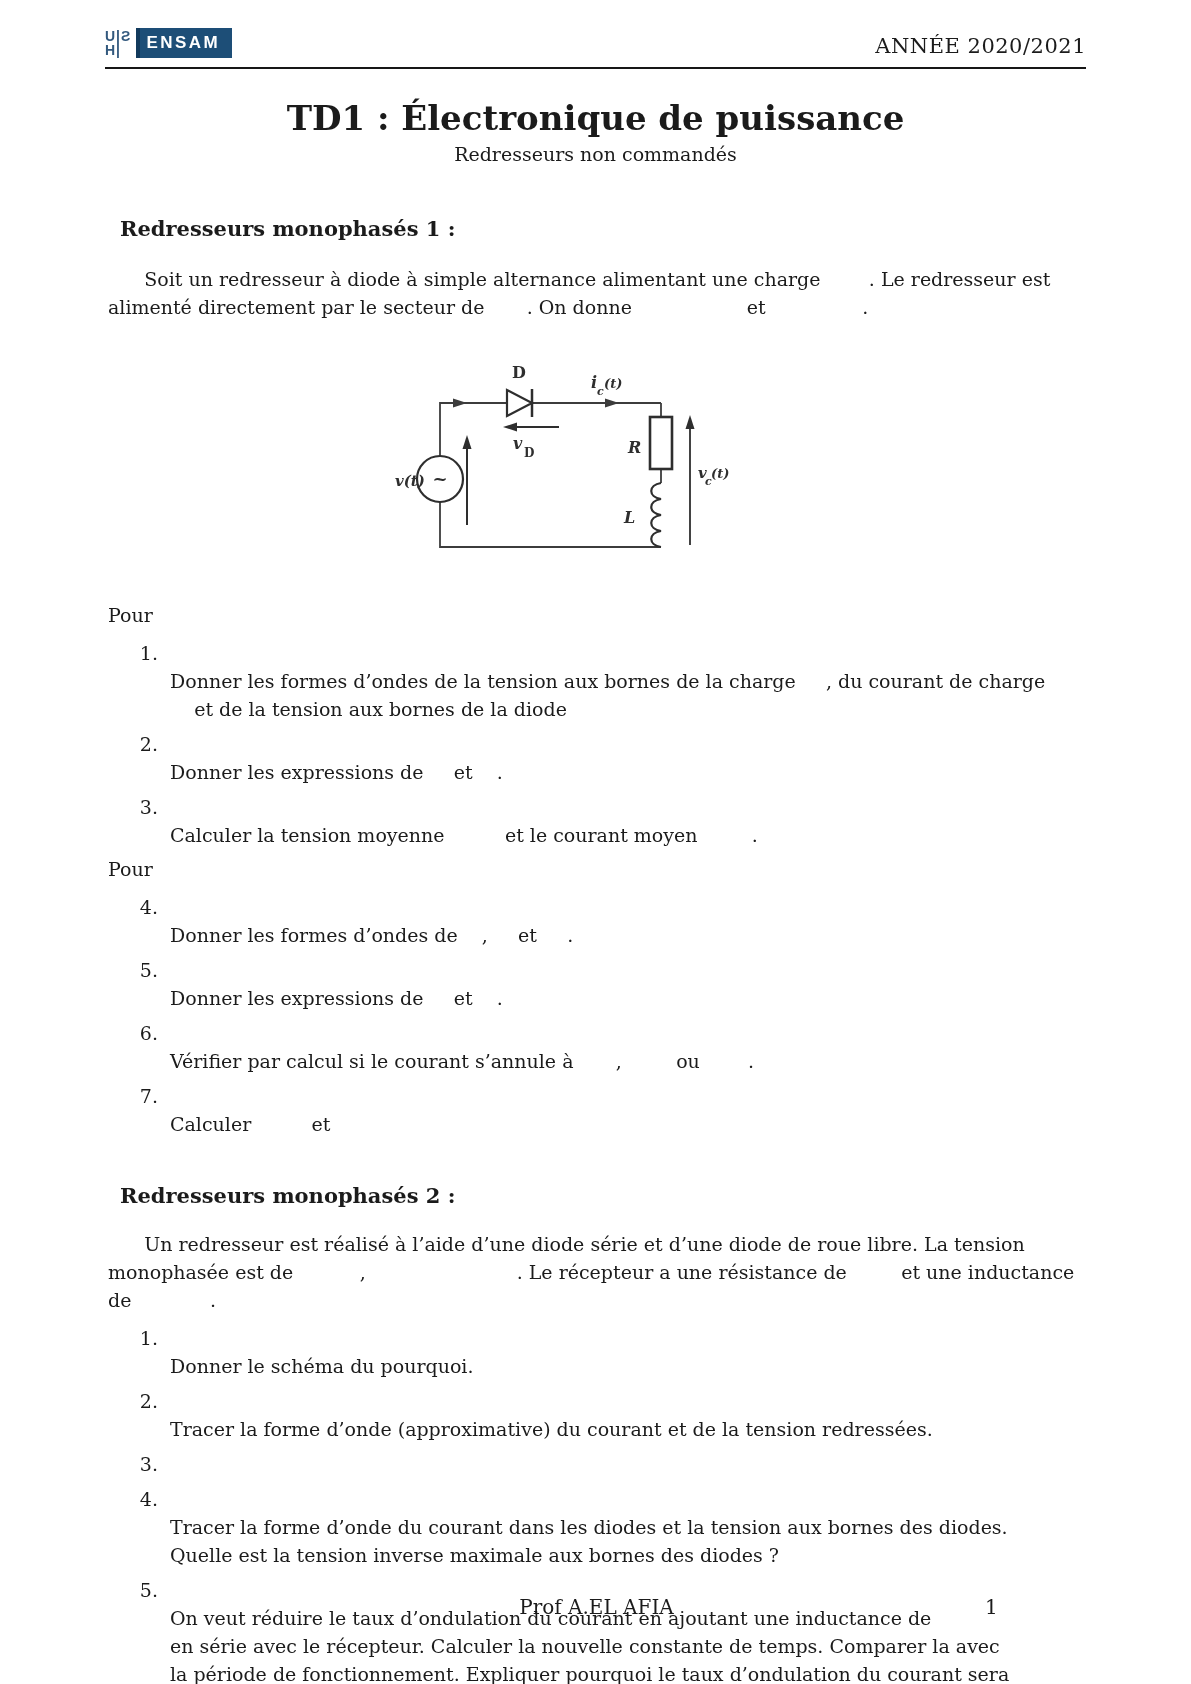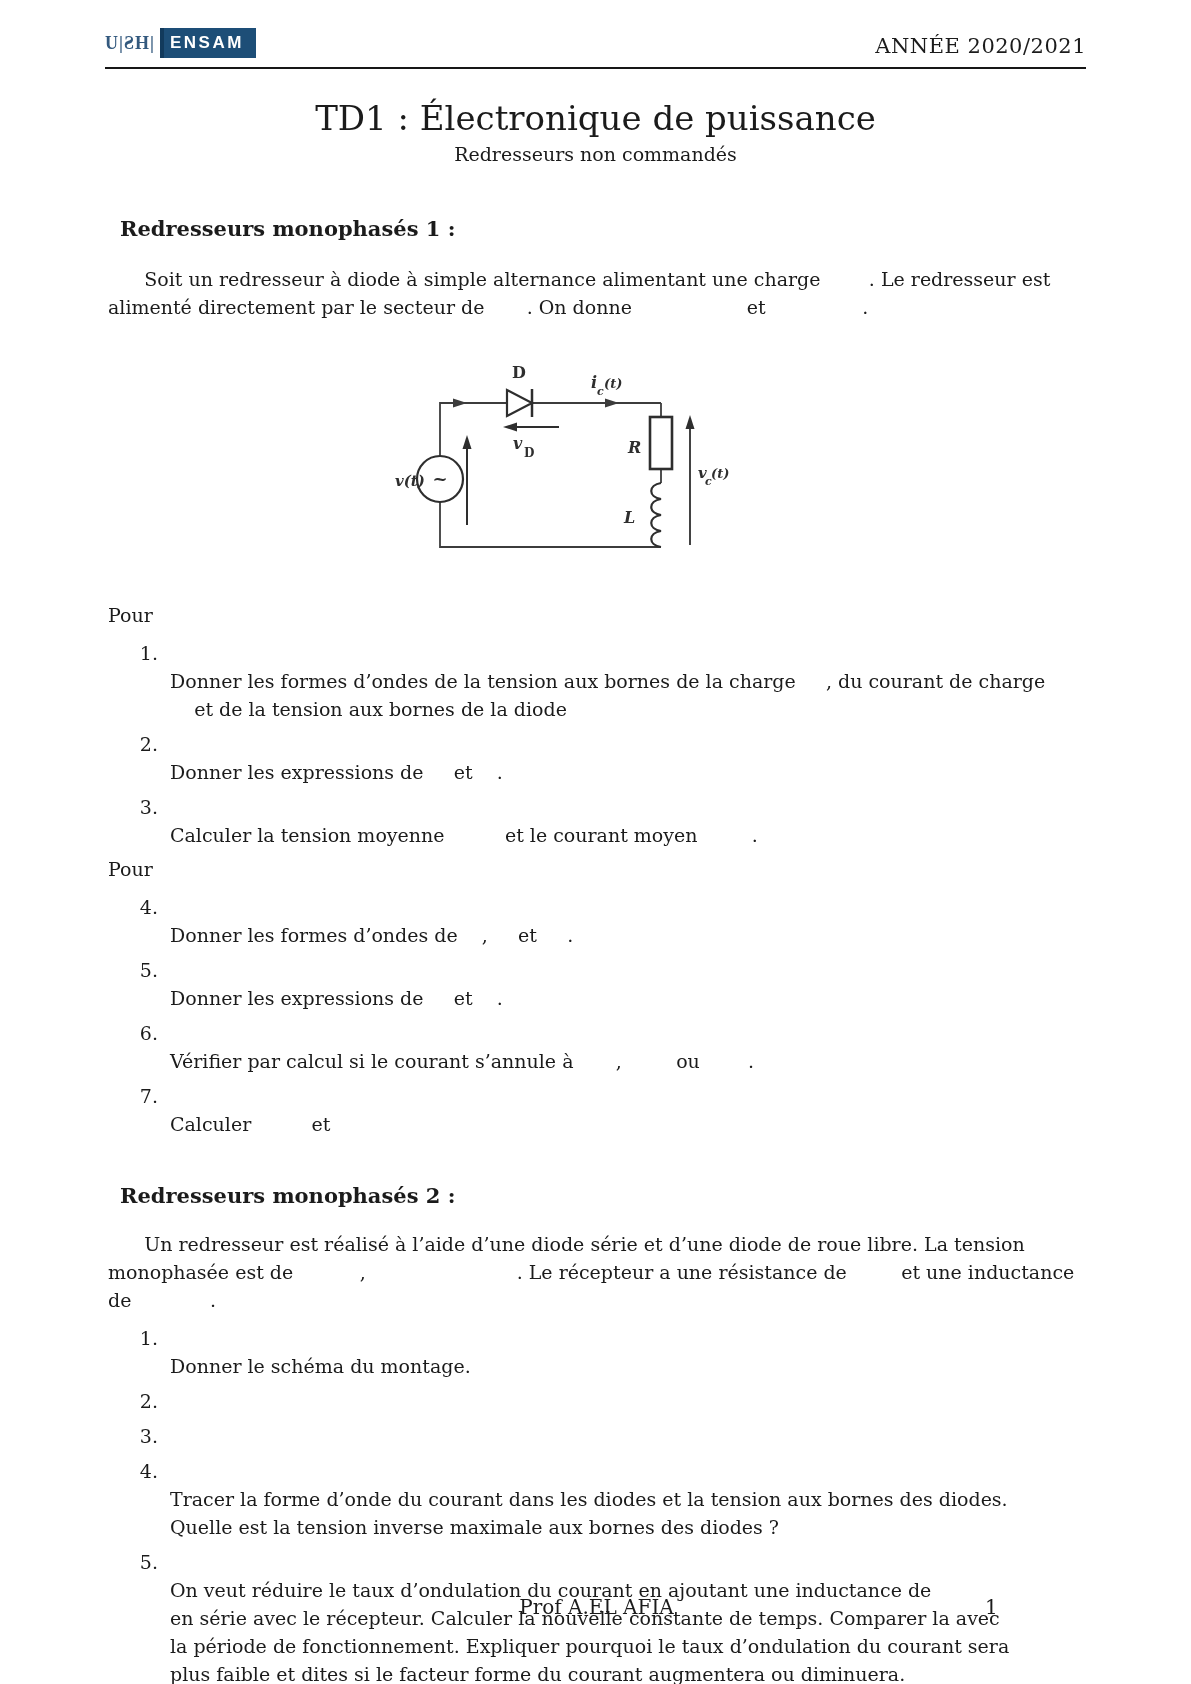--- a/index.html
+++ b/index.html
@@ -8,34 +8,34 @@
     background:#ffffff; color:#1b1b1b;
     font-family:"DejaVu Serif", serif; overflow:hidden;
   }
   
   .docheader {
     display:flex; justify-content:space-between; align-items:flex-end;
     padding:28px 105px 9px 105px;
   }
   .logo { display:flex; align-items:center; gap:5px; }
   .logo-glyphs {
-    display:flex; flex-direction:row; justify-content:center;
-    font-family:Liberation Serif, serif; font-weight:bold;
-    color:#33597e; font-size:18px; line-height:14px; letter-spacing:1px;
+    display:flex; flex-direction:column; justify-content:center;
+    font-family:Liberation Sans, sans-serif; font-weight:bold;
+    color:#33597e; font-size:14px; line-height:14px; letter-spacing:1px;
   }
   .brand-box {
     background:#1d4e77; color:#ffffff;
     font-family:"Liberation Sans", sans-serif; font-weight:bold;
     font-size:17px; letter-spacing:2.5px; padding:5px 12px 5px 6px;
     border-left:4px solid #123a5c;
   }
   .year-label { font-size:21px; letter-spacing:.5px; }
   .rule { height:2px; background:#161616; margin:0 105px; }
   
-  .doc-title { margin:28px 0 0 0; text-align:center; font-size:34px; font-weight:normal; line-height:42px; }
+  .doc-title { margin:28px 0 0 0; text-align:center; font-size:34px; font-weight:bold; line-height:42px; }
   .doc-subtitle { text-align:center; font-size:19px; line-height:26px; margin-top:2px; }
   
   .content { padding:0 108px; font-size:19px; line-height:28px; }
   .sec-heading { font-weight:bold; font-size:21px; line-height:28px; margin:48px 0 0 12px; }
   .sec-heading.second { margin-top:44px; }
   .para { white-space:pre-wrap; margin-top:22px; }
   .pour { margin-top:32px; }
   .pour.b { margin-top:6px; }
   .qlist { margin:0; }
   .qitem { display:flex; margin-top:7px; }
@@ -163,24 +163,25 @@
     </div>
 
     <div class="sec-heading second">Redresseurs monophasés 2 :</div>
     <div class="para" style="margin-top:20px;">&nbsp;&nbsp;&nbsp;&nbsp;&nbsp;&nbsp;Un redresseur est réalisé à l’aide d’une diode série et d’une diode de roue libre. La tension
 monophasée est de&nbsp;&nbsp;&nbsp;&nbsp;&nbsp;&nbsp;&nbsp;&nbsp;&nbsp;&nbsp;&nbsp;,&nbsp;&nbsp;&nbsp;&nbsp;&nbsp;&nbsp;&nbsp;&nbsp;&nbsp;&nbsp;&nbsp;&nbsp;&nbsp;&nbsp;&nbsp;&nbsp;&nbsp;&nbsp;&nbsp;&nbsp;&nbsp;&nbsp;&nbsp;&nbsp;&nbsp;. Le récepteur a une résistance de&nbsp;&nbsp;&nbsp;&nbsp;&nbsp;&nbsp;&nbsp;&nbsp;&nbsp;et une inductance
 de&nbsp;&nbsp;&nbsp;&nbsp;&nbsp;&nbsp;&nbsp;&nbsp;&nbsp;&nbsp;&nbsp;&nbsp;&nbsp;.</div>
 
     <div class="qlist">
       <div class="qitem first">
         <span class="qnum">1.</span>
-        <span class="qtext">Donner le schéma du montage.</span>
+        <span class="qtext">Donner le schéma du pourquoi.</span>
       </div>
       <div class="qitem">
         <span class="qnum">2.</span>
+        <span class="qtext">Tracer la forme d’onde (approximative) du courant et de la tension redressées.</span>
       </div>
       <div class="qitem">
         <span class="qnum">3.</span>
       </div>
       <div class="qitem">
         <span class="qnum">4.</span>
         <span class="qtext">Tracer la forme d’onde du courant dans les diodes et la tension aux bornes des diodes.
 Quelle est la tension inverse maximale aux bornes des diodes ?</span>
       </div>
       <div class="qitem">

